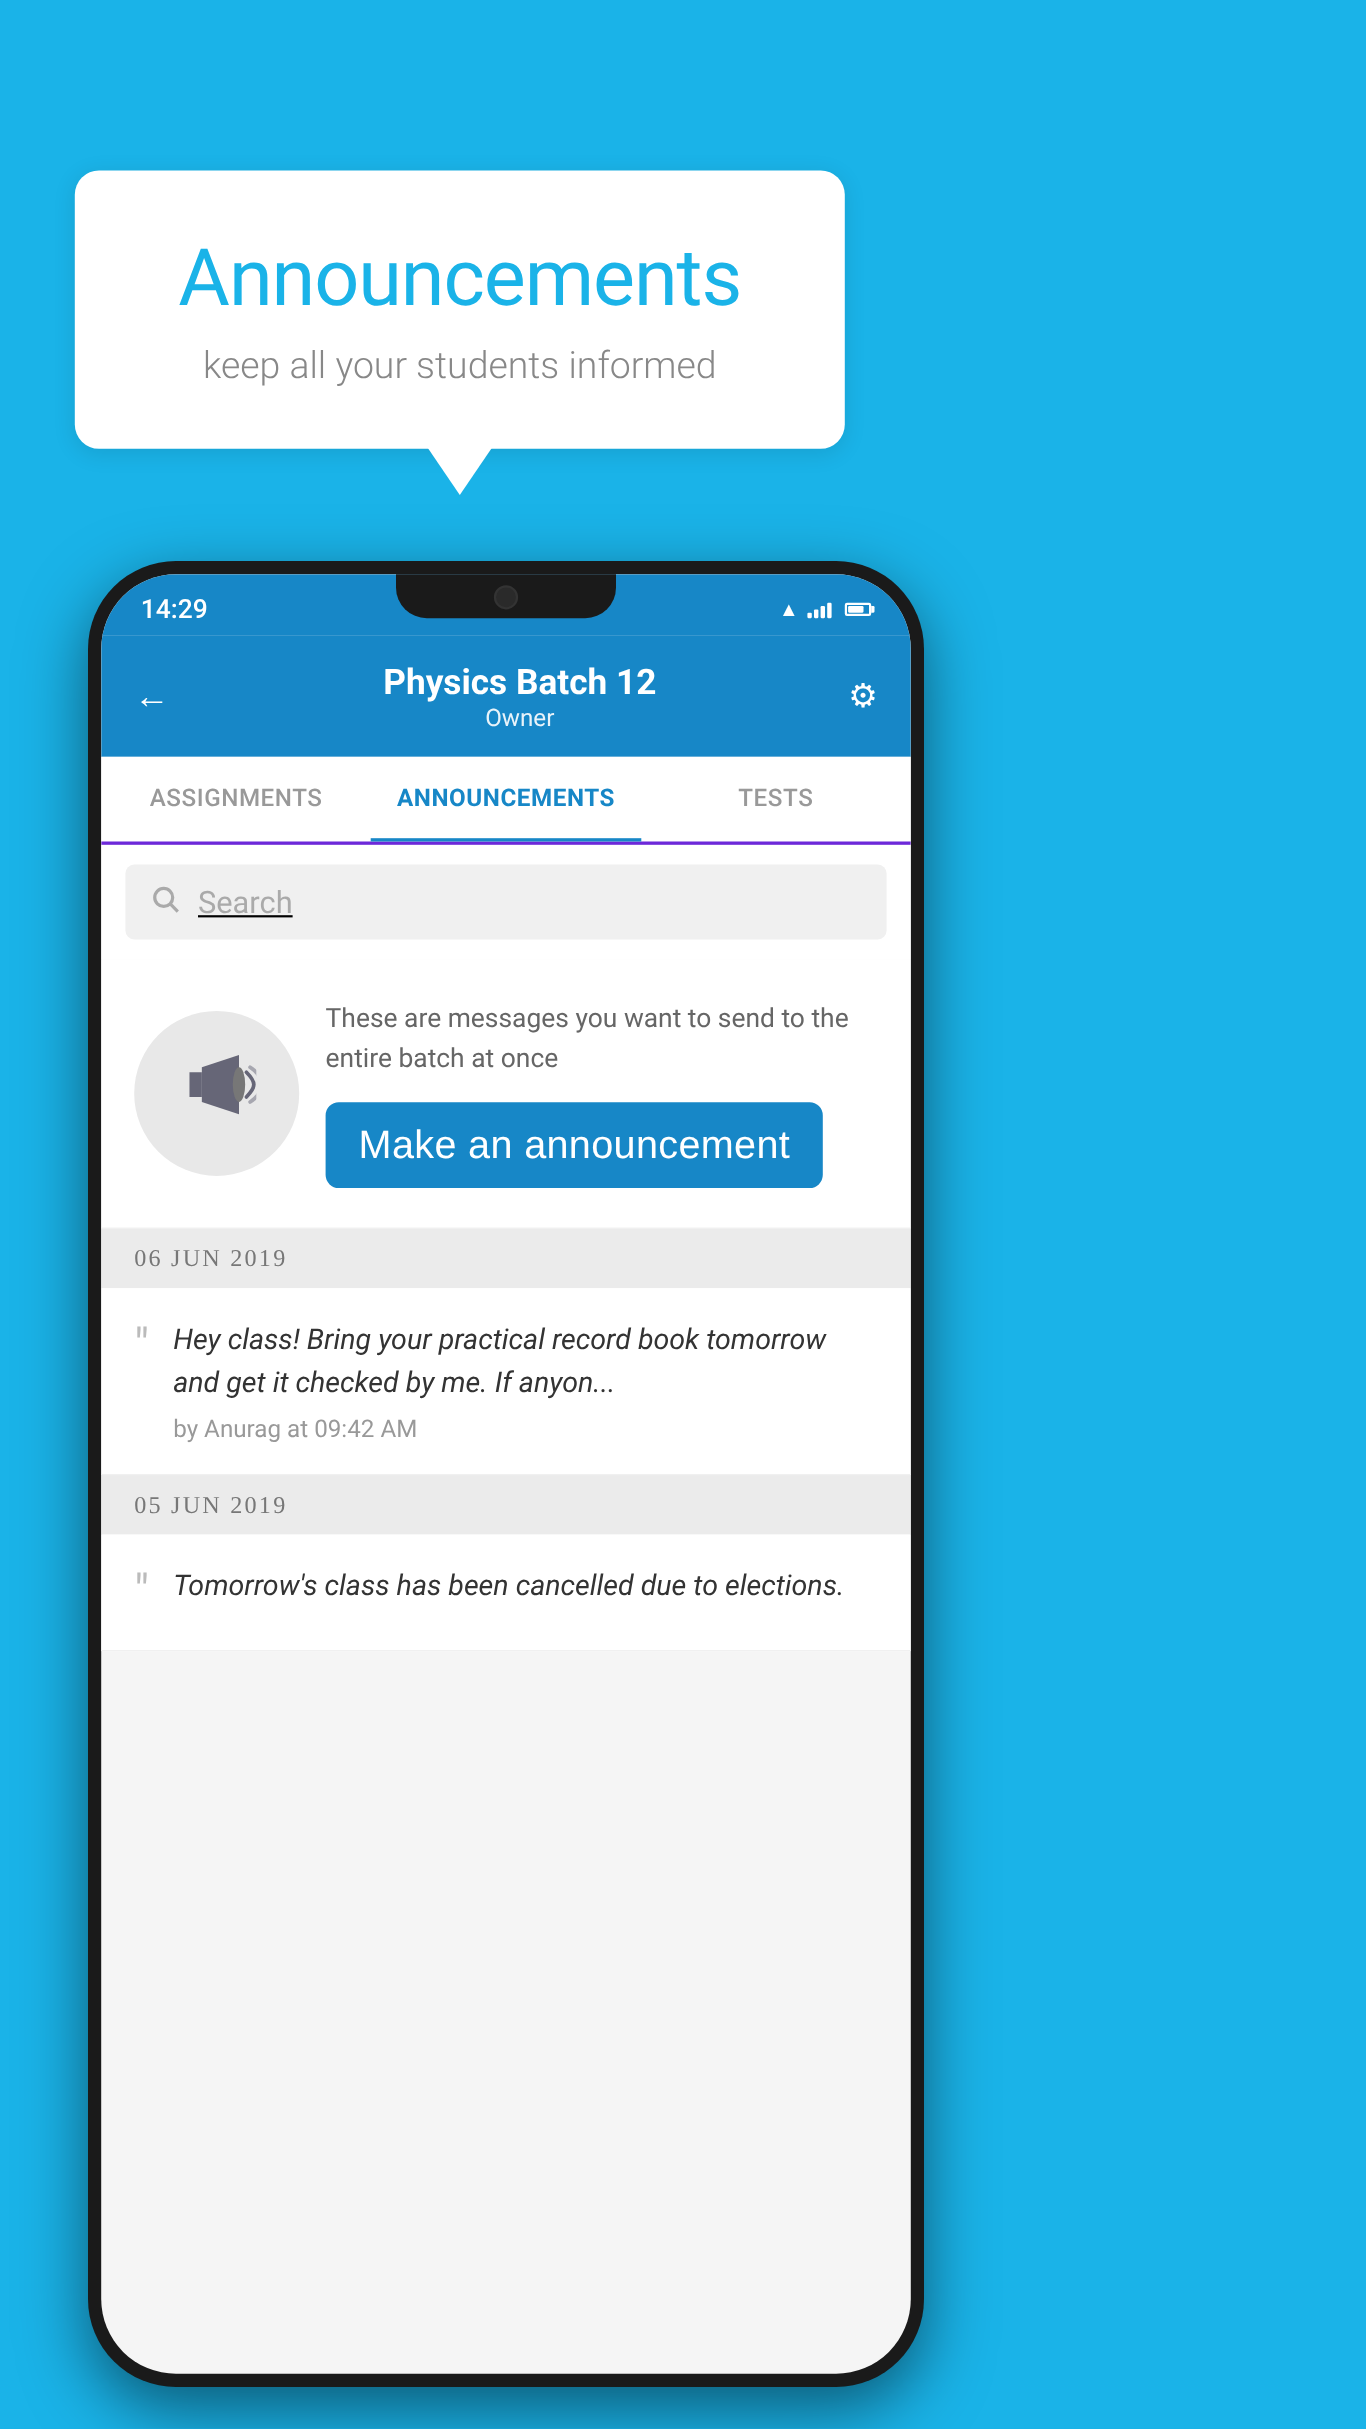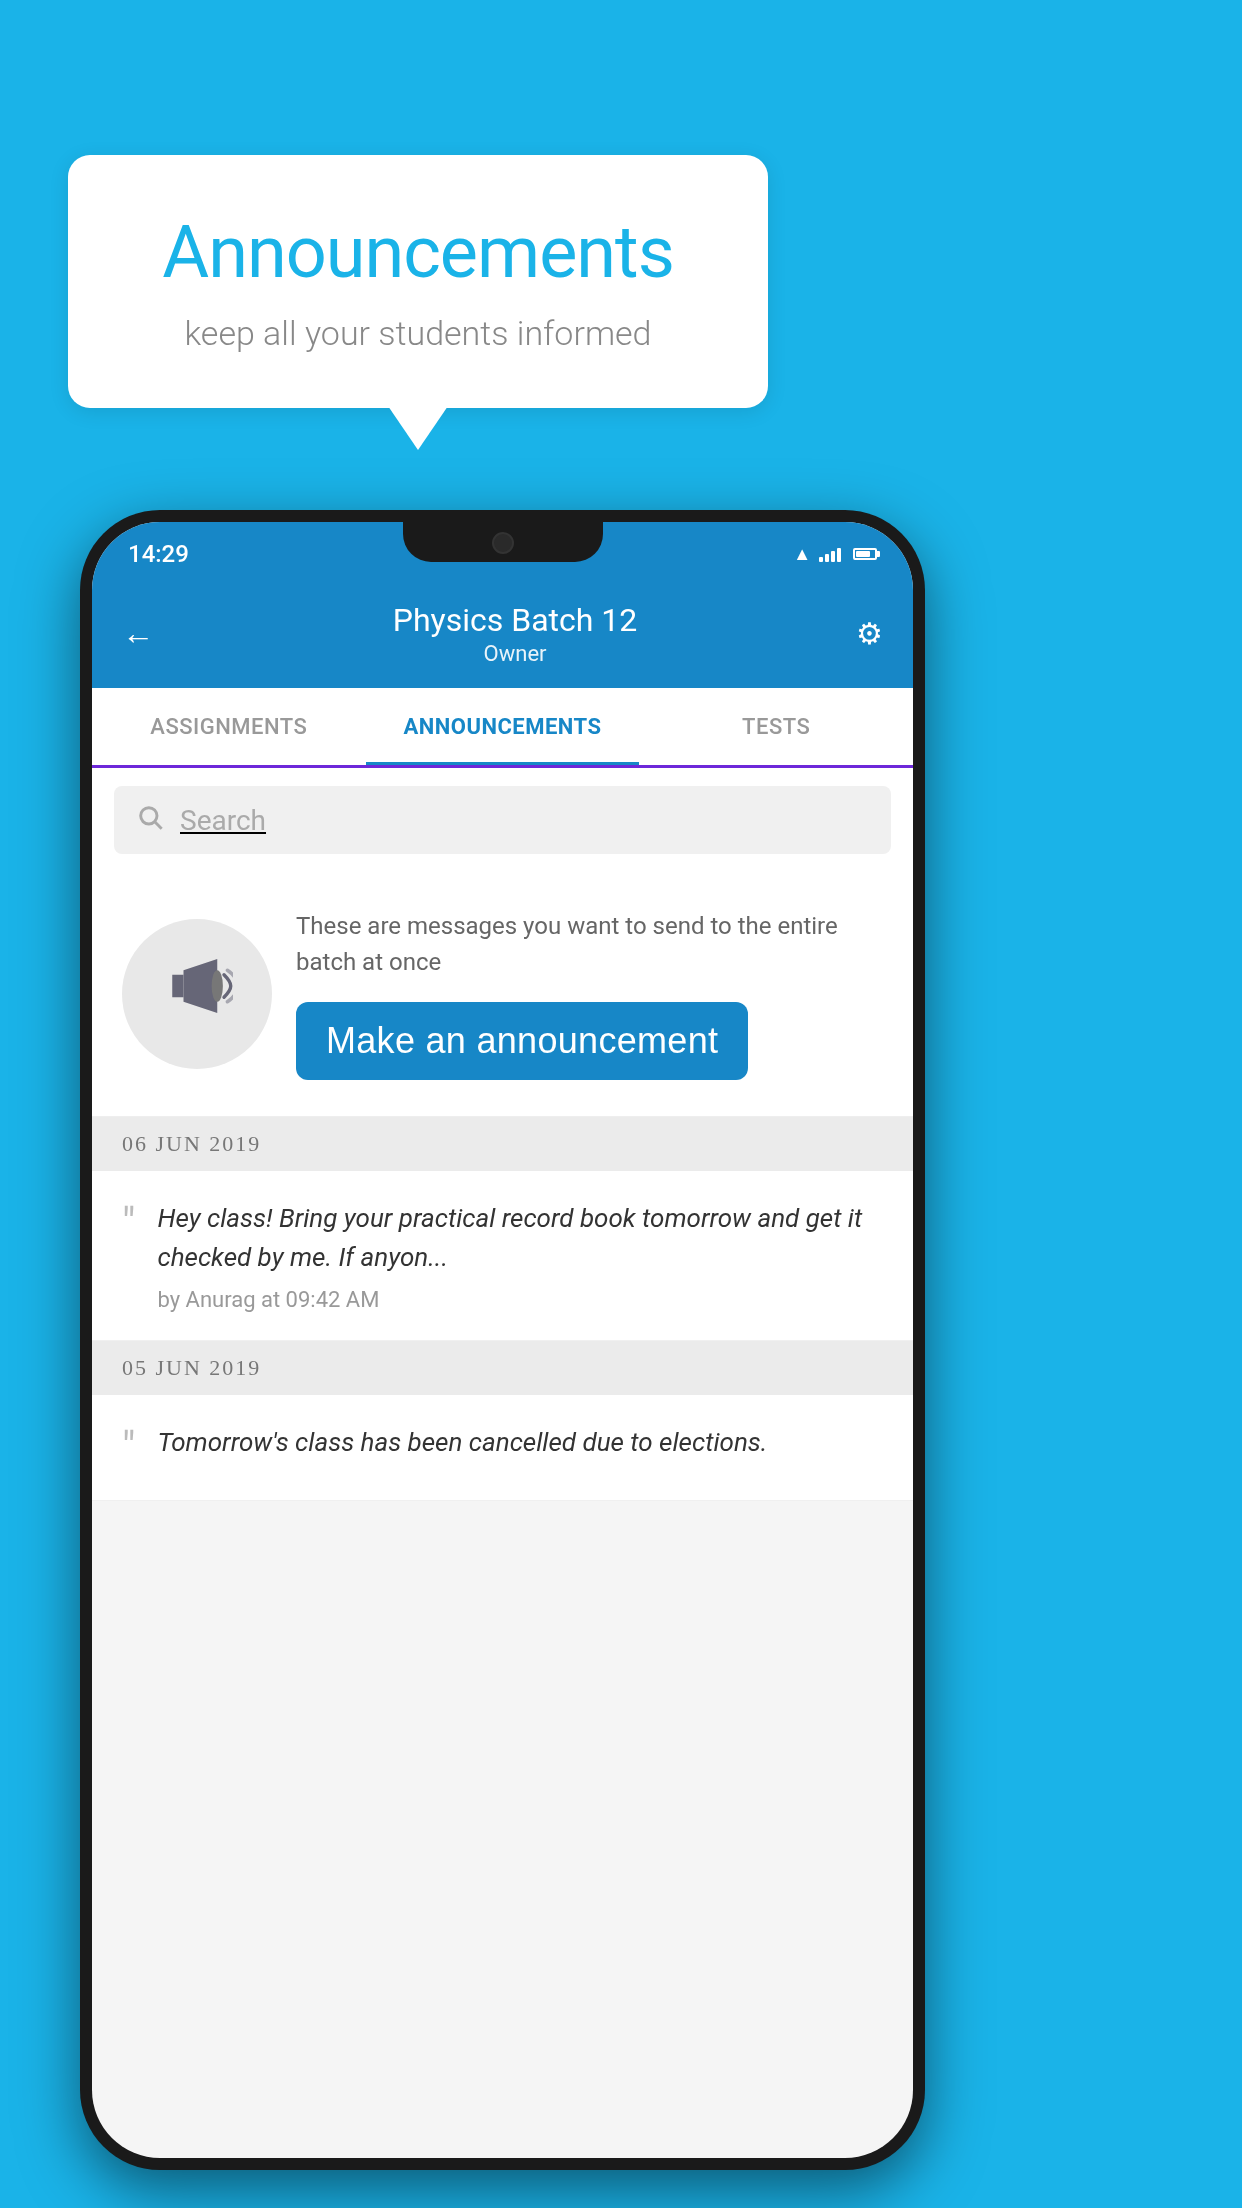--- a/index.html
+++ b/index.html
@@ -55,21 +55,21 @@
       color: #888;
       font-size: 34px;
       font-weight: 300;
     }
 
     
     .phone-wrapper {
       position: absolute;
       top: 510px;
       left: 80px;
-      width: 845px;
+      width: 760px;
       height: 1660px;
     }
 
     .phone-outer {
       width: 100%;
       height: 100%;
       background: #1a1a1a;
       border-radius: 80px;
       padding: 12px;
       box-shadow: 0 20px 60px rgba(0,0,0,0.5);
@@ -198,21 +198,21 @@
     }
 
     .app-bar-title {
       flex: 1;
       text-align: center;
     }
 
     .app-bar-title-text {
       color: white;
       font-size: 32px;
-      font-weight: 400;
+      font-weight: 700;
       display: block;
     }
 
     .app-bar-subtitle {
       color: rgba(255,255,255,0.9);
       font-size: 22px;
       display: block;
       margin-top: 2px;
     }
 

